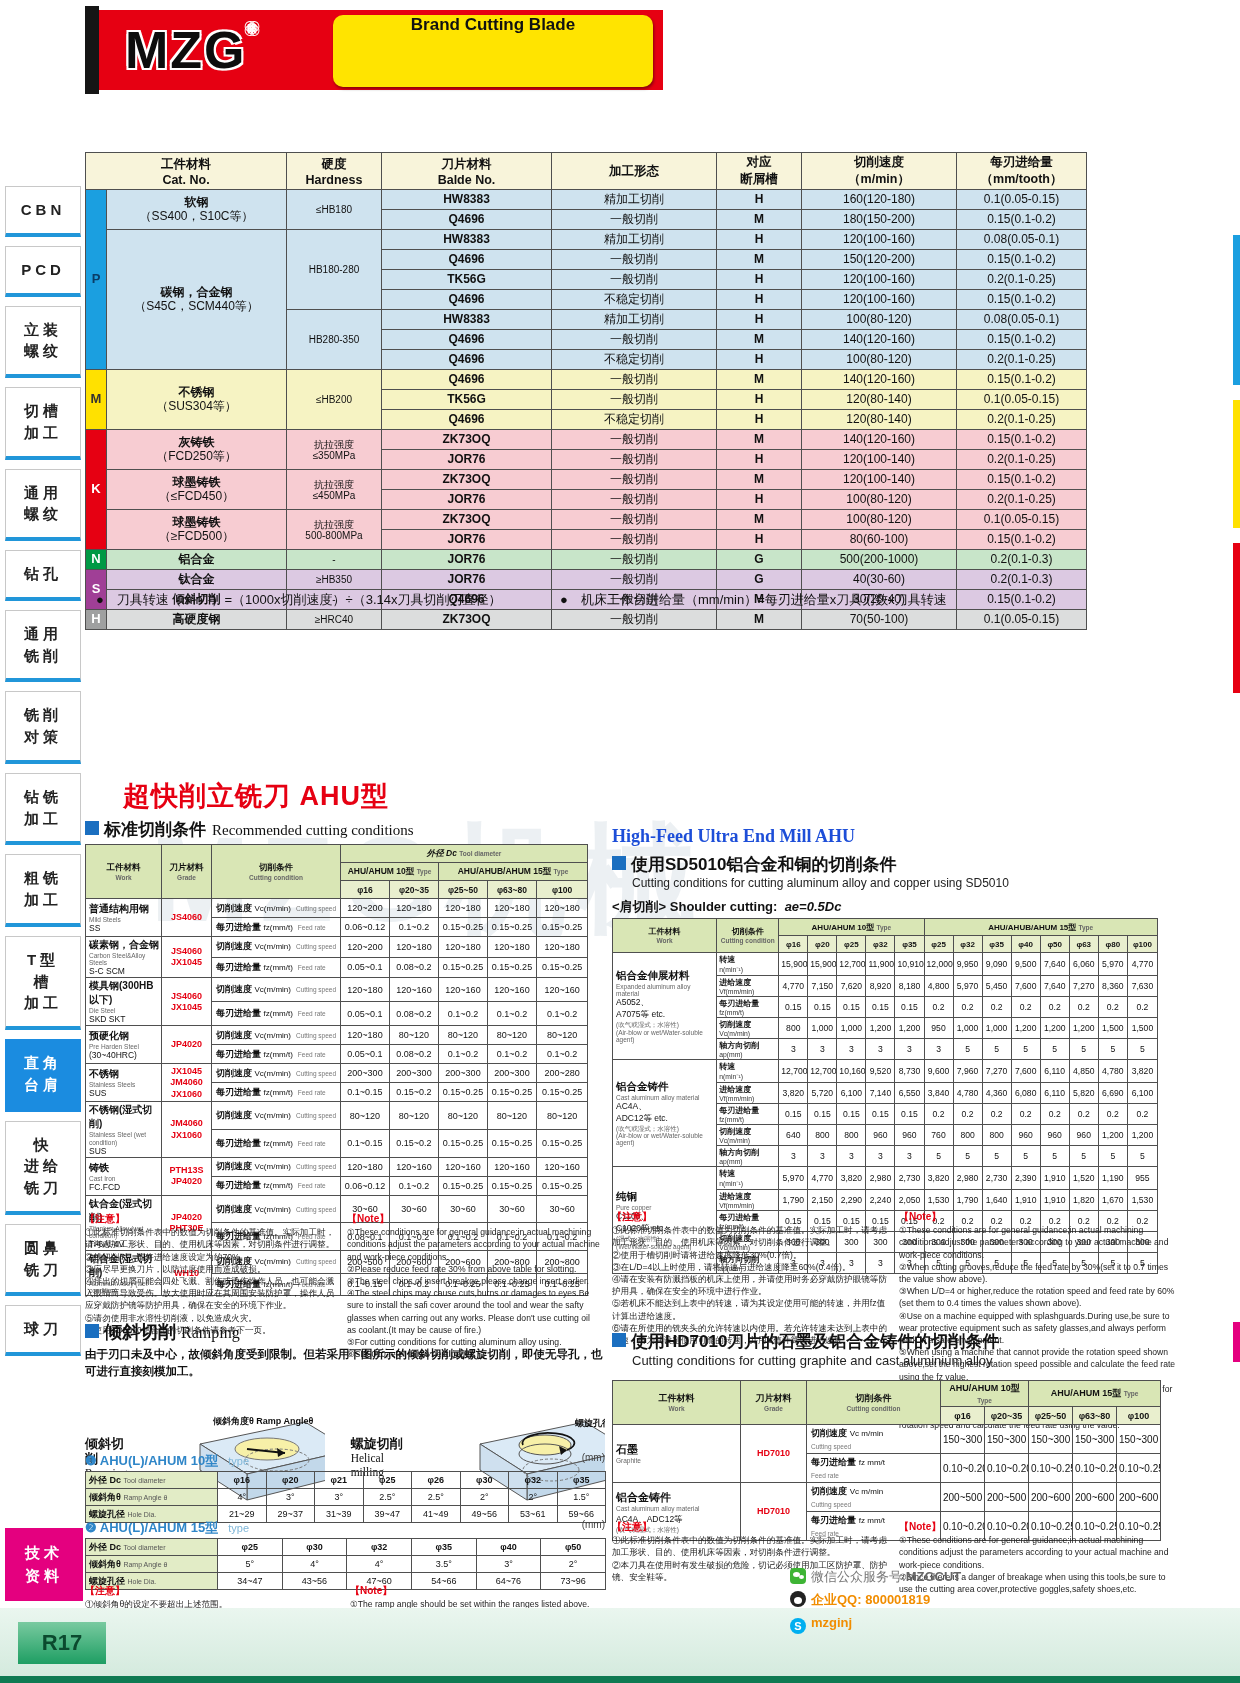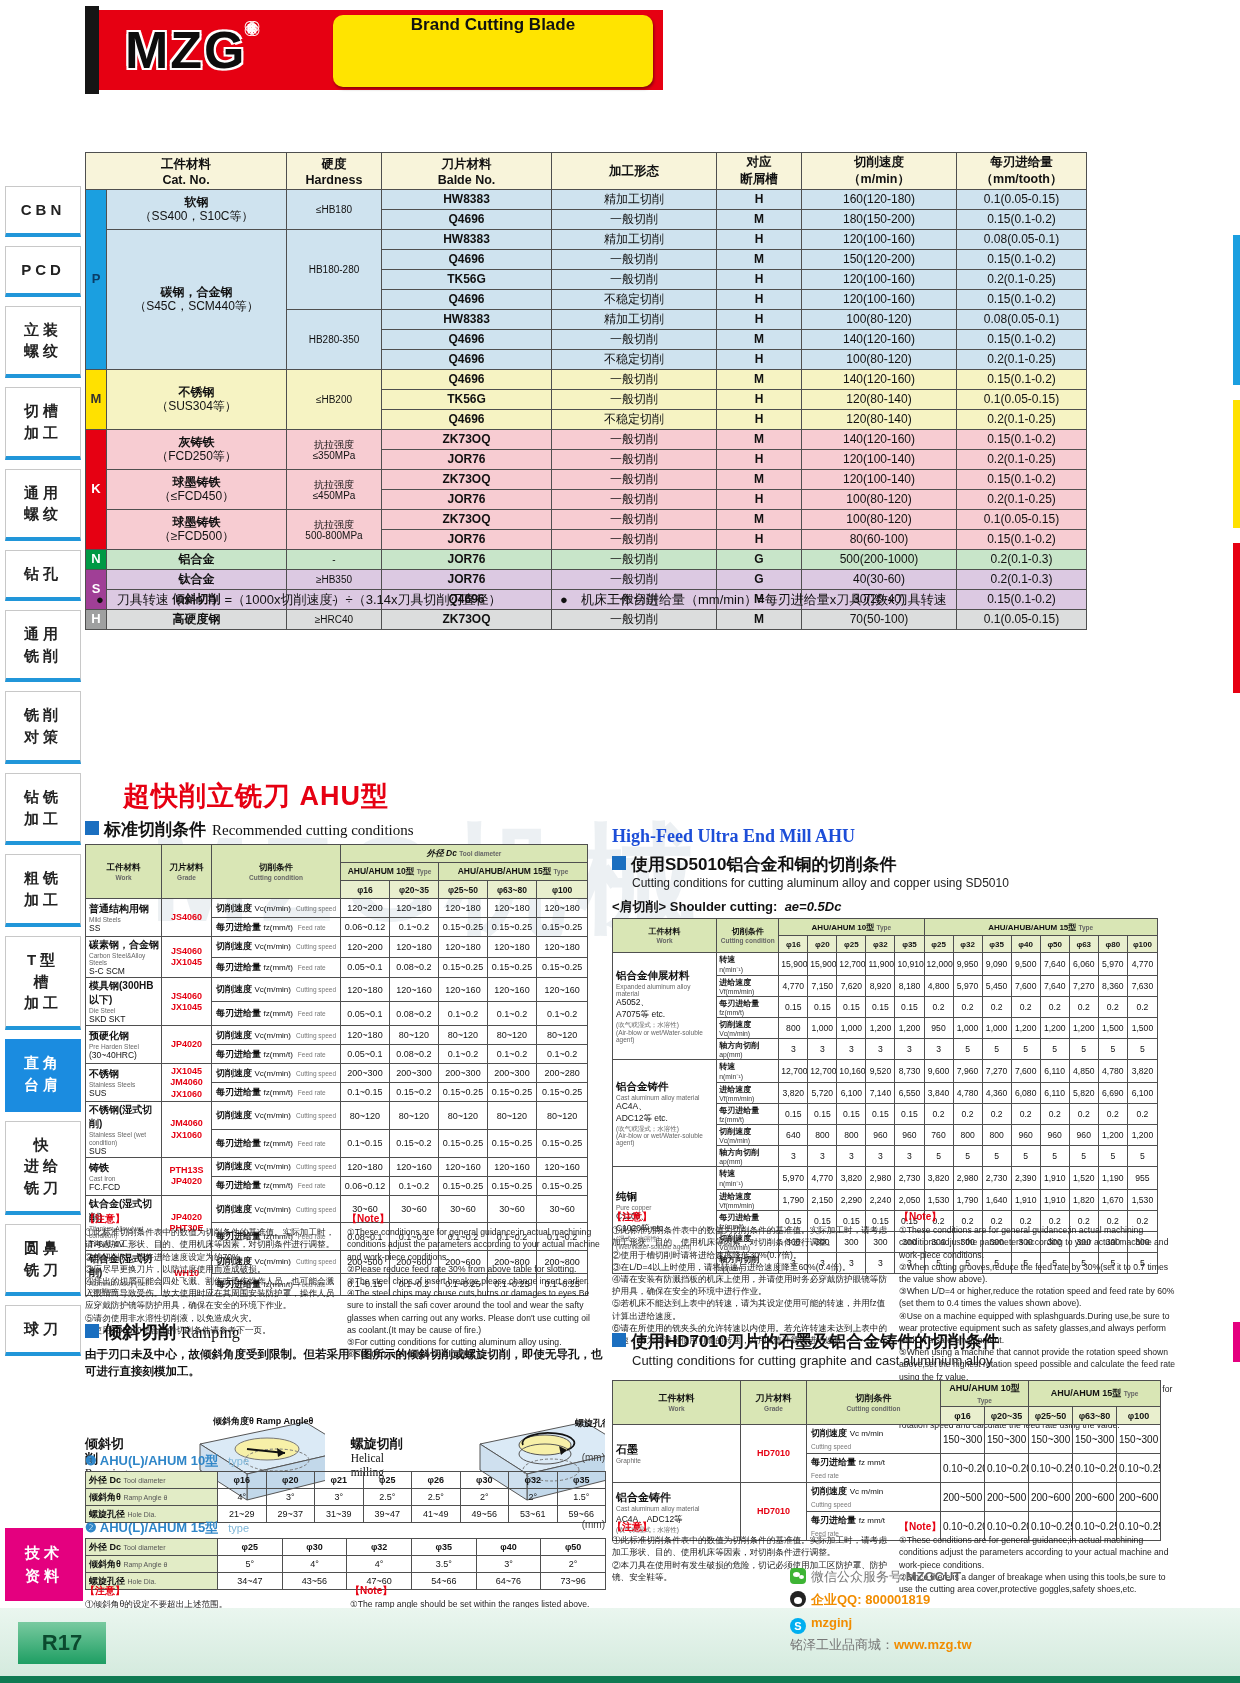--- a/index.html
+++ b/index.html
@@ -1151,16 +1151,15 @@
   <div class="abs sliver" style="top:400px;height:128px;background:#ffe100"></div>
   <div class="abs sliver" style="top:543px;height:150px;background:#e60012"></div>
   <div class="abs sliver" style="top:1322px;height:40px;background:#e4007f"></div>
 
   <div class="abs" id="footband"></div>
   <div class="abs" id="r17">R17</div>
   <div class="abs" id="contact">
     <div><span class="icn wechat"></span><span>微信公众服务号:</span><span class="big">MZGCUT</span></div>
     <div><span class="icn qq"></span><span class="orange">企业QQ:</span>&nbsp;<span class="orange">800001819</span></div>
     <div><span class="icn skype">S</span><span class="orange">mzginj</span></div>
-    <div><span>铭泽工业品商城：</span><span class="orange">www.mzg.tw</span></div>
   </div>
   <div class="abs" id="botline"></div>
 </div>
 
 </body></html>

